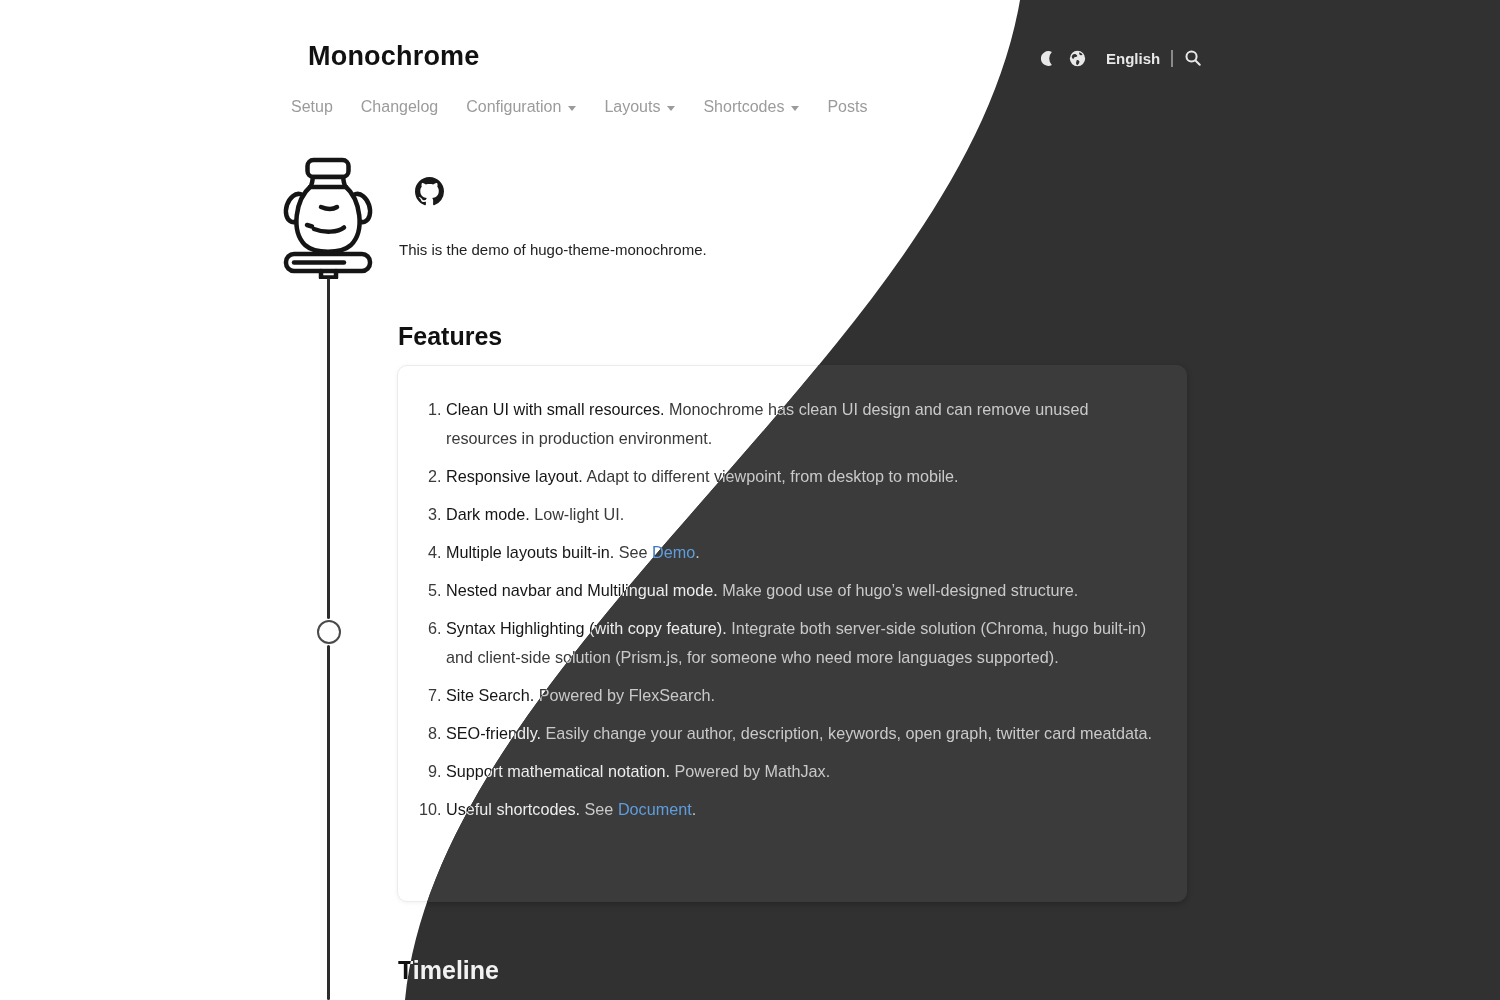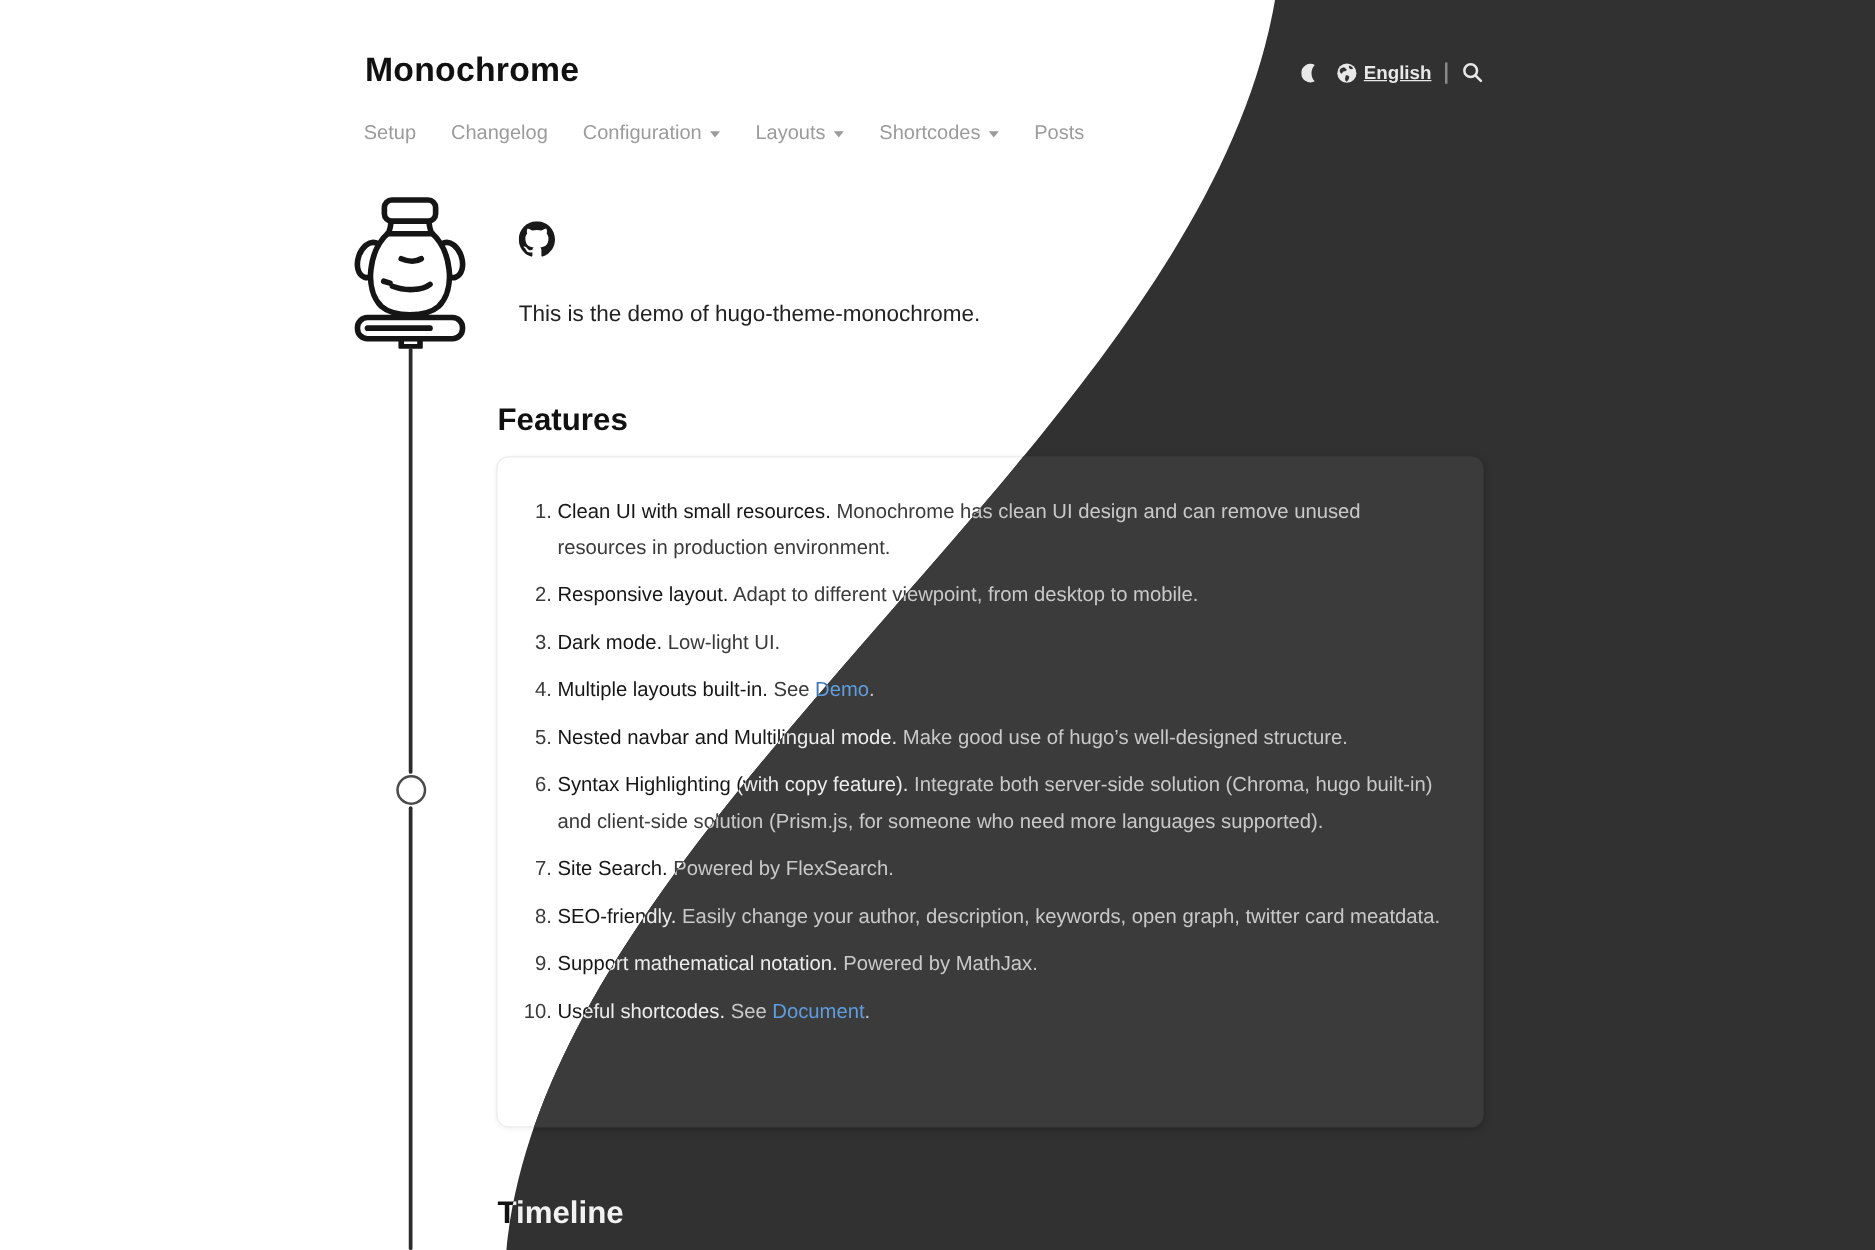--- a/index.html
+++ b/index.html
@@ -11,36 +11,36 @@
     --link:#3b77bd; --icon:#333333; --intro:#222222; --gh:#191919;
     --logo-stroke:#151515; --line:#2c2c2c; --node:#4a4a4a; --sep:#bbbbbb;}
   .page.dark{
     --bg:#313131; --text:#c9c9c9; --strong:#ededed; --heading:#f2f2f2;
     --muted:#9b9b9b; --card-bg:#3b3b3b; --card-border:#3b3b3b;
     --card-shadow:0 2px 6px rgba(0,0,0,.25);
     --link:#5f9ddd; --icon:#e8e8e8; --intro:#d8d8d8; --gh:#f0f0f0;
     --logo-stroke:#ececec; --line:#e0e0e0; --node:#cfcfcf; --sep:#8a8a8a;
     clip-path: path("M 1020 0 C 960 350 440 650 405 1000 L 1500 1000 L 1500 0 Z");}
   .abs{position:absolute;}
-  .site-title{left:292px;top:41px;font-size:27px;font-weight:700;color:var(--heading);text-decoration:none;letter-spacing:.2px;}
+  .site-title{left:308px;top:41px;font-size:27px;font-weight:700;color:var(--heading);text-decoration:none;letter-spacing:.2px;}
   .navbar{left:291px;top:98px;display:flex;column-gap:28px;align-items:center;}
   .nav-link{font-size:16px;font-weight:500;color:var(--muted);text-decoration:none;white-space:nowrap;}
   .caret{display:inline-block;width:0;height:0;border-left:4.5px solid transparent;border-right:4.5px solid transparent;border-top:5.5px solid var(--muted);margin-left:7px;vertical-align:1px;}
   .controls{left:1041px;top:45px;height:26px;display:flex;align-items:center;gap:11px;color:var(--icon);}
   .controls svg{display:block;}
-  .ctrl-btn{display:flex;align-items:flex-start;gap:5px;background:none;border:none;padding:0;color:inherit;cursor:pointer;text-decoration:underline;}
+  .ctrl-btn{display:flex;align-items:flex-start;gap:20px;background:none;border:none;padding:0;color:inherit;cursor:pointer;}
   .lang-label{font-size:15px;font-weight:600;color:var(--icon);}
   .ctrl-sep{width:1.5px;height:17px;background:var(--sep);}
   .logo{left:281px;top:155px;}
   .tl-line{left:327px;width:3px;background:var(--line);border-radius:2px;}
   .tl-line.seg1{top:278px;height:341px;}
   .tl-line.seg2{top:645px;height:355px;}
   .tl-node{left:317px;top:620px;width:20px;height:20px;border:2.5px solid var(--node);border-radius:50%;background:var(--bg);}
   .gh{left:415px;top:177px;width:29px;height:29px;fill:var(--gh);}
-  .intro{left:415px;top:241px;font-size:18px;color:var(--intro);}
+  .intro{left:399px;top:241px;font-size:15px;color:var(--intro);}
   .h2{font-size:25px;font-weight:700;color:var(--heading);}
   .features-h{left:398px;top:322px;}
   .timeline-h{left:398px;top:956px;}
   .card{left:397px;top:365px;width:790px;height:537px;border-radius:10px;background:var(--card-bg);border:1px solid var(--card-border);box-shadow:var(--card-shadow);overflow:hidden;box-sizing:border-box;}
   .card ol{margin:0;padding:29px 26px 0 48px;}
   .card li{font-size:16.2px;line-height:29px;color:var(--text);margin-bottom:9px;}
   .card li::marker{color:var(--text);}
   .card li strong{color:var(--strong);font-weight:400;}
   .card li a{color:var(--link);text-decoration:none;cursor:pointer;}
 </style>

